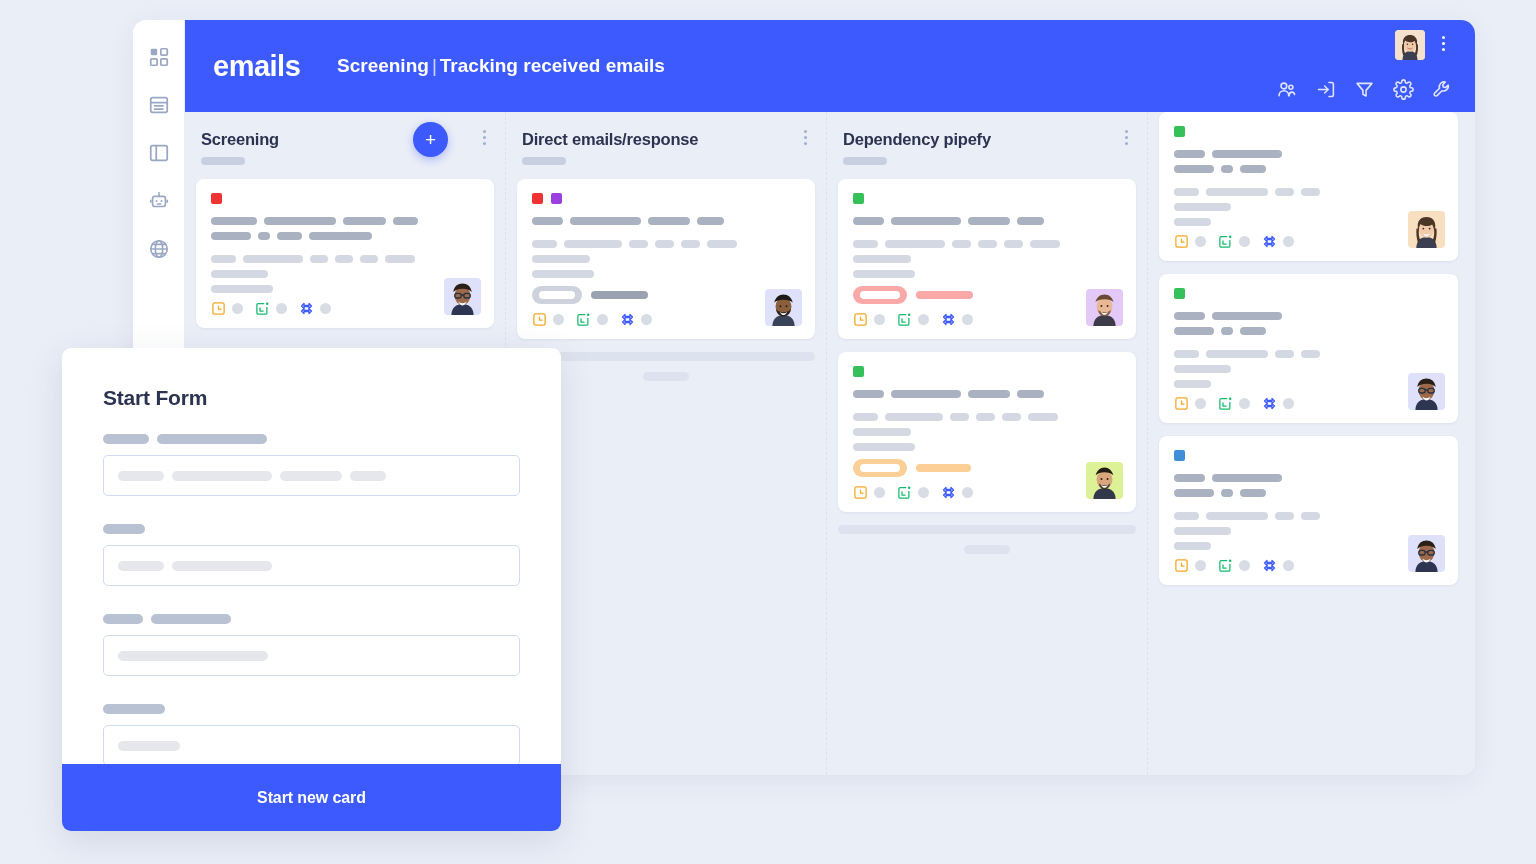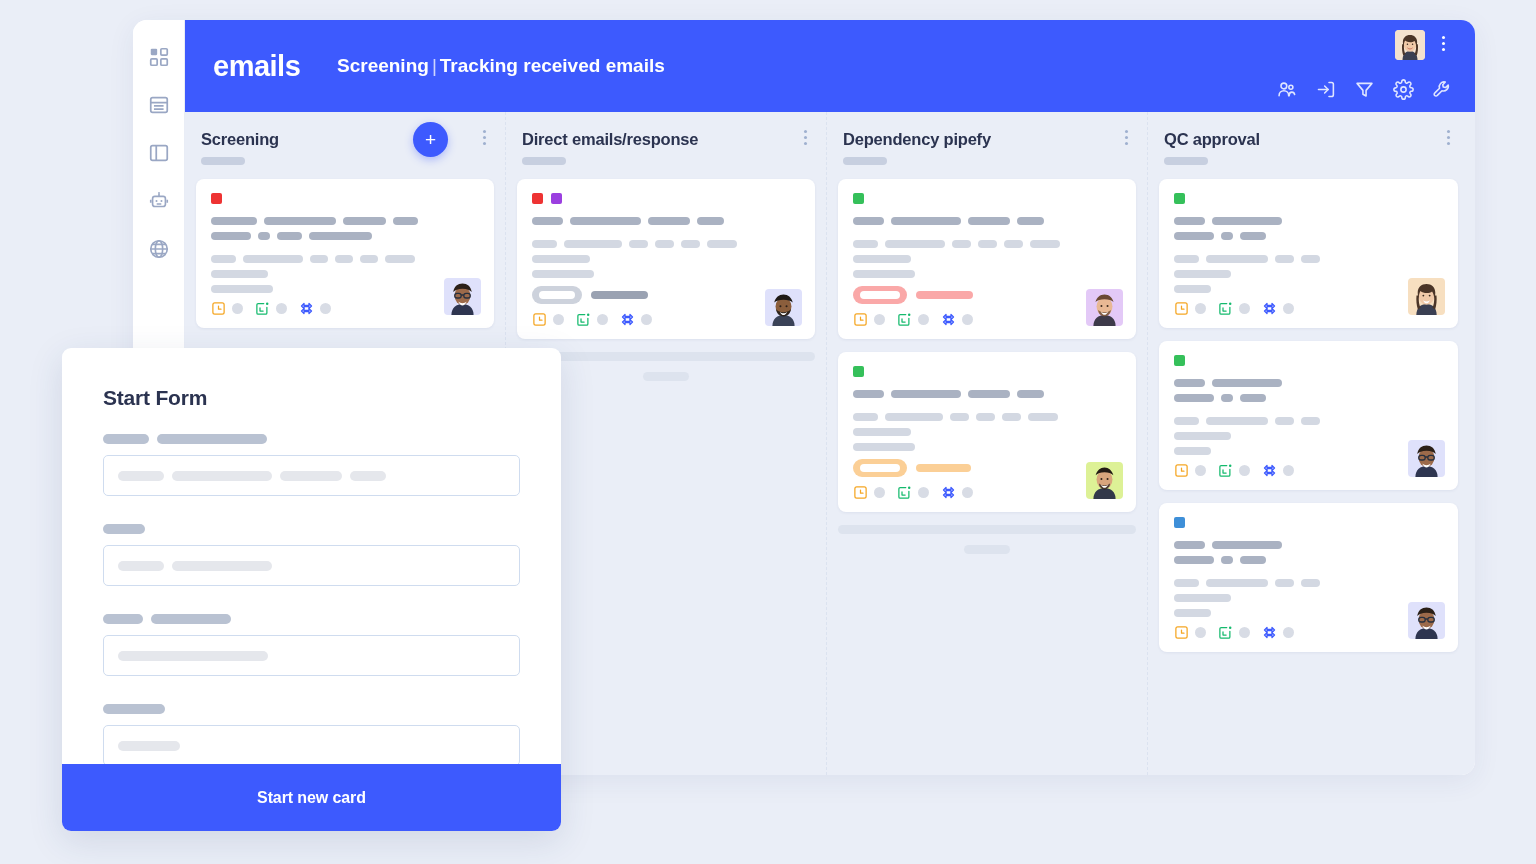--- a/index.html
+++ b/index.html
@@ -602,29 +602,20 @@
                 </svg>
         </div>
       </div>
           </div>
           <div>
         <div class="ghost-wide"></div>
         <div class="ghost-sm"></div>
       </div>
         </div>
         <div class="column">
-          <div class="col-head">
-      <div class="col-title">QC approval</div>
-      <div class="col-sub"></div>
-            <div class="kebab">
-              <i></i>
-              <i></i>
-              <i></i>
-            </div>
-          </div>
           <div>
             <div class="card">
         <div class="tags">
                 <span class="tag" style="background:#35c05a"></span>
               </div>
         <div class="gap-lg">
                 <div class="row">
                   <span class="bar " style="width:31px"></span>
                   <span class="bar " style="width:70px"></span>
                 </div>

